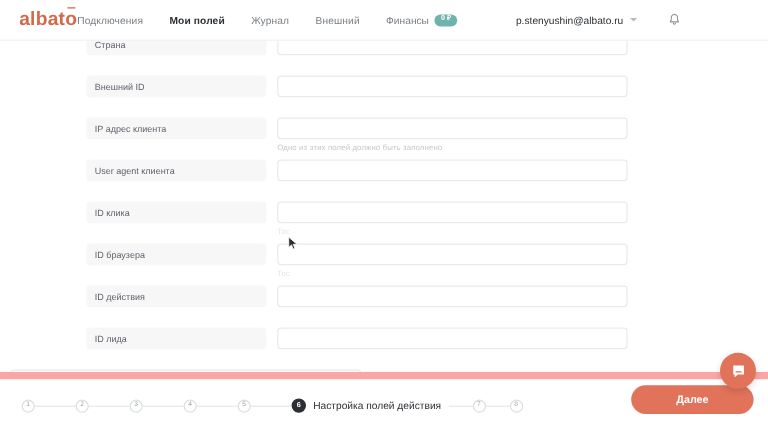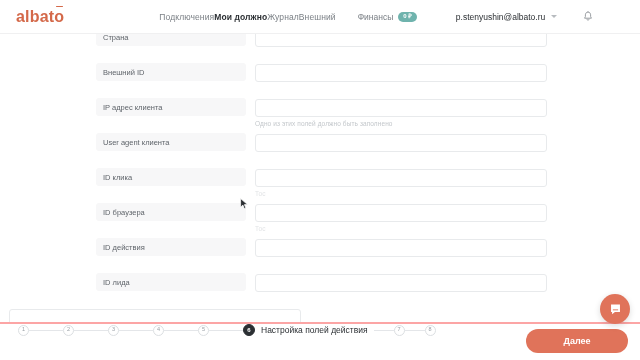--- a/index.html
+++ b/index.html
@@ -46,21 +46,21 @@
     top: -3px;
     width: 7px;
     height: 1.6px;
     background: #d4694a;
     border-radius: 1px;
   }
 
   .nav {
     display: flex;
     align-items: center;
-    margin-left: 95px;
+    gap: 22px;
   }
   .nav-item {
     font-size: 8.5px;
     color: #7b8086;
     white-space: nowrap;
     cursor: pointer;
     letter-spacing: .1px;
   }
   .nav-item.active {
     color: #2b2f33;
@@ -86,21 +86,21 @@
     border-radius: 7px;
     padding: 1.5px 5px;
     line-height: 1;
     white-space: nowrap;
   }
 
   .user {
     display: flex;
     align-items: center;
     gap: 6px;
-    margin-left: 26px;
+    margin-left: 36px;
     cursor: pointer;
     padding-left: 13px;
   }
   .user-email {
     font-size: 8.5px;
     color: #2b2f33;
     white-space: nowrap;
   }
   .caret {
     width: 0; height: 0;
@@ -131,21 +131,21 @@
     width: 640px;
   }
   .row {
     position: relative;
     display: flex;
     align-items: flex-start;
     height: 35px;
   }
   .label-cell {
     width: 150px;
-    margin-left: 96px;
+    margin-left: 72px;
     flex: none;
   }
   .field-label {
     height: 18px;
     background: #f7f7f8;
     border-radius: 3px;
     display: flex;
     align-items: center;
     padding-left: 7px;
     font-size: 7.5px;
@@ -189,26 +189,26 @@
     top: 196px;
     width: 9px;
     height: 12px;
     z-index: 25;
     pointer-events: none;
   }
 
   
   .stepbar {
     position: absolute;
-    left: 0; bottom: 4px;
+    left: 0; bottom: 16px;
     width: 640px; height: 34px;
     background: #ffffff;
-    border-top: 2px solid #fca5a5;
-    display: flex;
-    align-items: flex-start;
+    border-top: 6px solid #fca5a5;
+    display: flex;
+    align-items: flex-end;
     z-index: 20;
   }
   .steps {
     display: flex;
     align-items: center;
     margin-left: 18px;
   }
   .step {
     width: 11px; height: 11px;
     border-radius: 50%;
@@ -287,21 +287,21 @@
 
   <div class="header">
 
     <div class="logo">
       <span>albato</span>
       <span class="macron"></span>
     </div>
 
     <nav class="nav">
       <span class="nav-item">Подключения</span>
-      <span class="nav-item active">Мои должно</span>
+      <span class="nav-item active">Мои полей</span>
       <span class="nav-item">Журнал</span>
       <span class="nav-item">Внешний</span>
     </nav>
 
     <div class="finance">
       <span class="finance-label">Финансы</span>
       <span class="finance-badge">0 ₽</span>
     </div>
 
     <div class="user">

